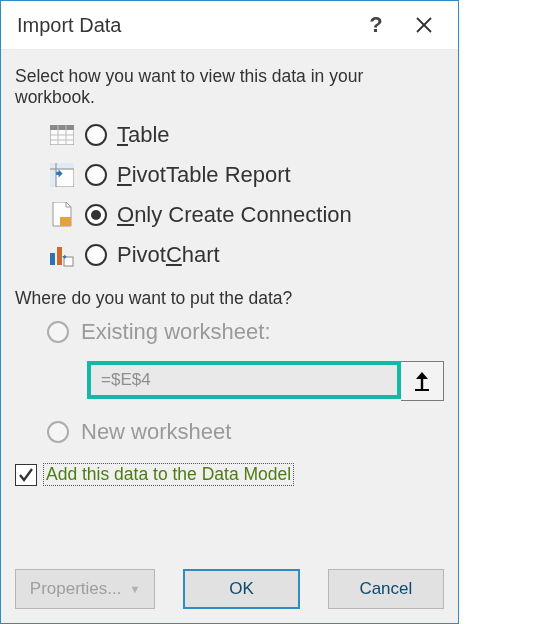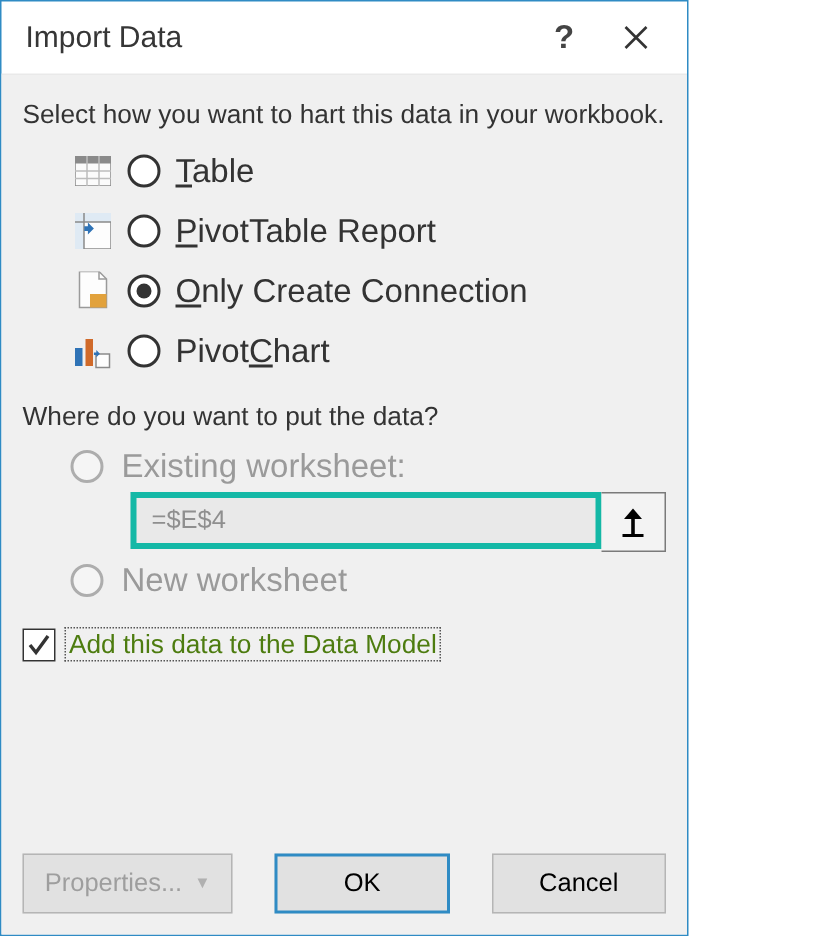--- a/index.html
+++ b/index.html
@@ -108,20 +108,21 @@
   }
   .option-label .uline {
     text-decoration: underline;
   }
   .put-section {
     margin-top: 2px;
   }
   .put-options {
     display: flex;
     flex-direction: column;
+    gap: 12px;
     margin: 10px 0 0 32px;
   }
   .put-row {
     display: flex;
     align-items: center;
     gap: 12px;
   }
   .ref-row {
     display: flex;
     align-items: stretch;
@@ -177,21 +178,21 @@
   .button-row {
     margin-top: auto;
     padding-top: 18px;
     display: flex;
     gap: 28px;
   }
   .btn {
     height: 40px;
     font-size: 17px;
     font-family: inherit;
-    color: #000000;
+    color: #0c4a6e;
     border: 1px solid #b5b5b5;
     background: #e1e1e1;
     display: inline-flex;
     align-items: center;
     justify-content: center;
     box-sizing: border-box;
   }
   .btn-props {
     width: 156px;
     color: #9e9e9e;
@@ -226,21 +227,21 @@
     <div class="titlebar-btn" title="Close">
       <svg width="18" height="18" viewBox="0 0 18 18">
         <line x1="2" y1="2" x2="16" y2="16" stroke="#333" stroke-width="1.8"></line>
         <line x1="16" y1="2" x2="2" y2="16" stroke="#333" stroke-width="1.8"></line>
       </svg>
     </div>
   </div>
 
   <div class="content">
 
-    <div class="section-label">Select how you want to hart this data in your workbook.</div>
+    <div class="section-label">Select how you want to view this data in your workbook.</div>
 
     <div class="option-list">
 
       <div class="option-row">
         <span class="option-icon">
           <svg width="24" height="20" viewBox="0 0 24 20">
             <rect x="0" y="0" width="24" height="20" fill="#fbfbfb" stroke="#8a8a8a"></rect>
             <rect x="0" y="0" width="24" height="5" fill="#8a8a8a"></rect>
             <line x1="0" y1="10" x2="24" y2="10" stroke="#bdbdbd"></line>
             <line x1="0" y1="15" x2="24" y2="15" stroke="#bdbdbd"></line>

